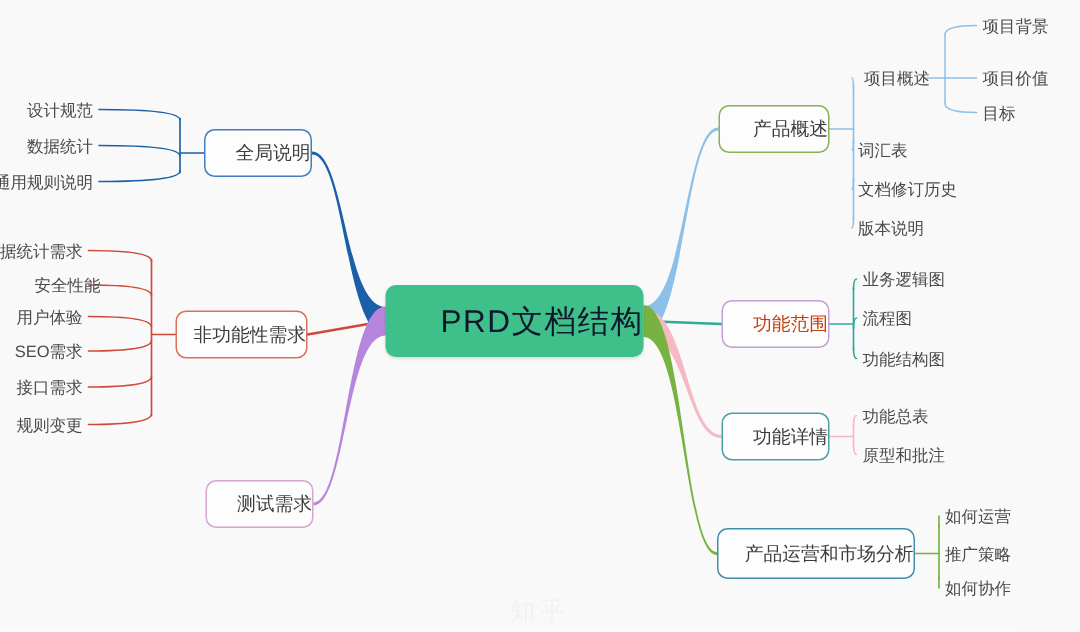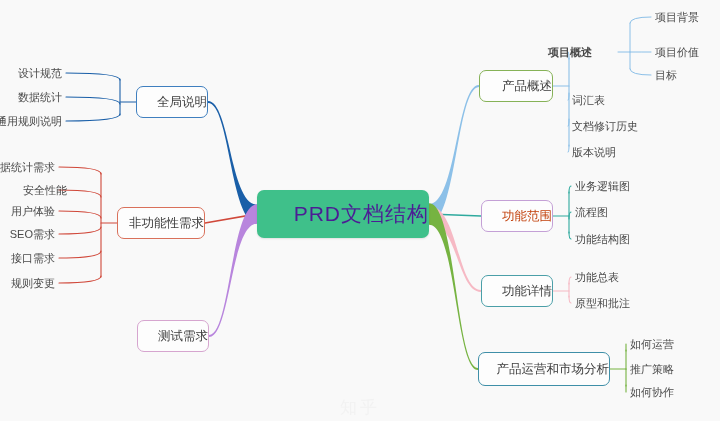--- a/index.html
+++ b/index.html
@@ -112,21 +112,21 @@
       <path d="M 626 350 L 626 386" stroke="#76b341" stroke-width="1.1" fill="none" stroke-linecap="round"></path>
       <path d="M 610 369 L 626 369" stroke="#76b341" stroke-width="1.1" fill="none" stroke-linecap="round"></path>
       <path d="M 626 351 Q 626 344 626 344" stroke="#76b341" stroke-width="1.1" fill="none" stroke-linecap="round"></path>
       <path d="M 626 369 Q 626 369 626 369" stroke="#76b341" stroke-width="1.1" fill="none" stroke-linecap="round"></path>
       <path d="M 626 385 Q 626 392 626 392" stroke="#76b341" stroke-width="1.1" fill="none" stroke-linecap="round"></path>
     </svg>
 
   <div class="watermark" style="top:396px">知乎</div>
 
   <div id="nodes">
-      <div class="node root" style="left: 257px; top: 190px; width: 172px; height: 48px; background: rgb(63, 192, 138); color: #4c1d95;">
+      <div class="node root" style="left: 257px; top: 190px; width: 172px; height: 48px; background: rgb(63, 192, 138); color: #0f172a;">
         <span>PRD文档结构</span>
       </div>
       <div class="node branch" style="left: 136px; top: 86px; width: 72px; height: 32px; border-color: rgb(63, 127, 191); color: rgb(60, 60, 60);">
         <span>全局说明</span>
       </div>
       <div class="node leaf left" style="top: 65px; height: 16px; left: 0px; width: 62px;">
         <span>设计规范</span>
       </div>
       <div class="node leaf left" style="top: 89px; height: 16px; left: 0px; width: 62px;">
         <span>数据统计</span>
@@ -154,21 +154,21 @@
       </div>
       <div class="node leaf left" style="top: 275px; height: 16px; left: 0px; width: 55px;">
         <span>规则变更</span>
       </div>
       <div class="node branch" style="left: 137px; top: 320px; width: 72px; height: 32px; border-color: rgb(214, 165, 207); color: rgb(60, 60, 60);">
         <span>测试需求</span>
       </div>
       <div class="node branch" style="left: 479px; top: 70px; width: 74px; height: 32px; border-color: rgb(134, 178, 87); color: rgb(60, 60, 60);">
         <span>产品概述</span>
       </div>
-      <div class="node leaf right" style="top: 44px; height: 16px; left: 548px; font-weight: bold;">
+      <div class="node leaf right" style="top: 44px; height: 16px; left: 576px;">
         <span>项目概述</span>
       </div>
       <div class="node leaf right" style="top: 9px; height: 16px; left: 655px;">
         <span>项目背景</span>
       </div>
       <div class="node leaf right" style="top: 44px; height: 16px; left: 655px;">
         <span>项目价值</span>
       </div>
       <div class="node leaf right" style="top: 67px; height: 16px; left: 655px;">
         <span>目标</span>

